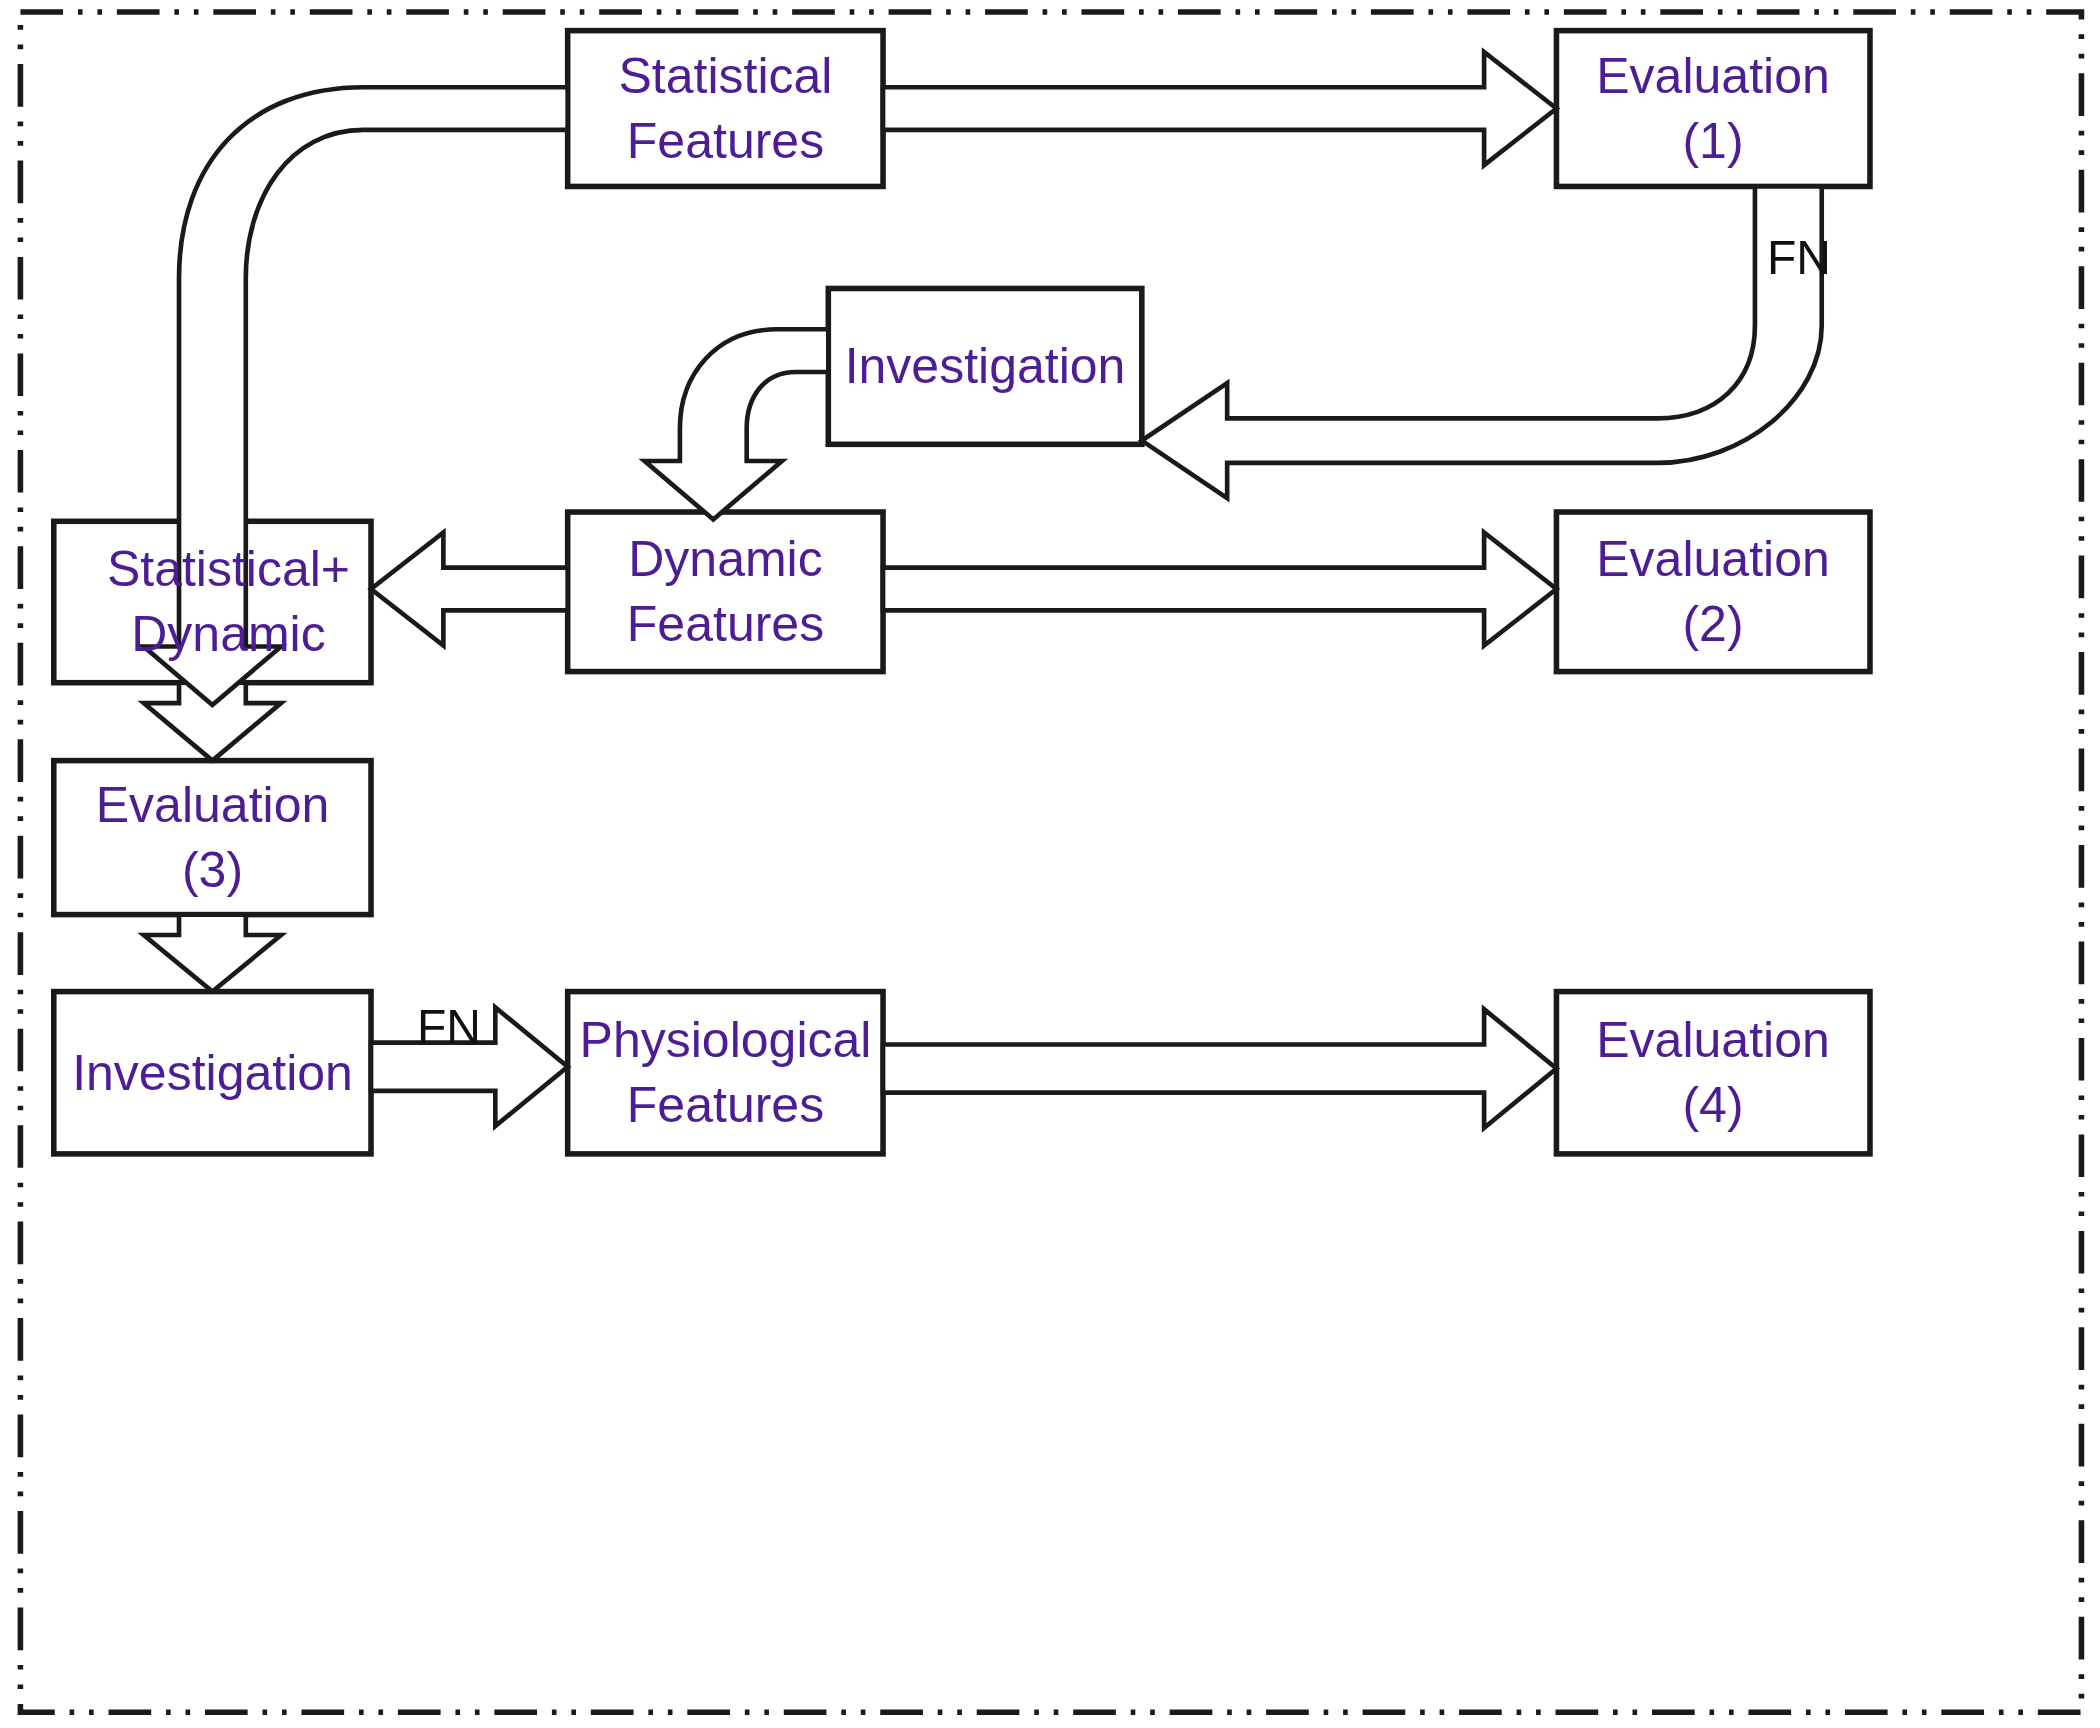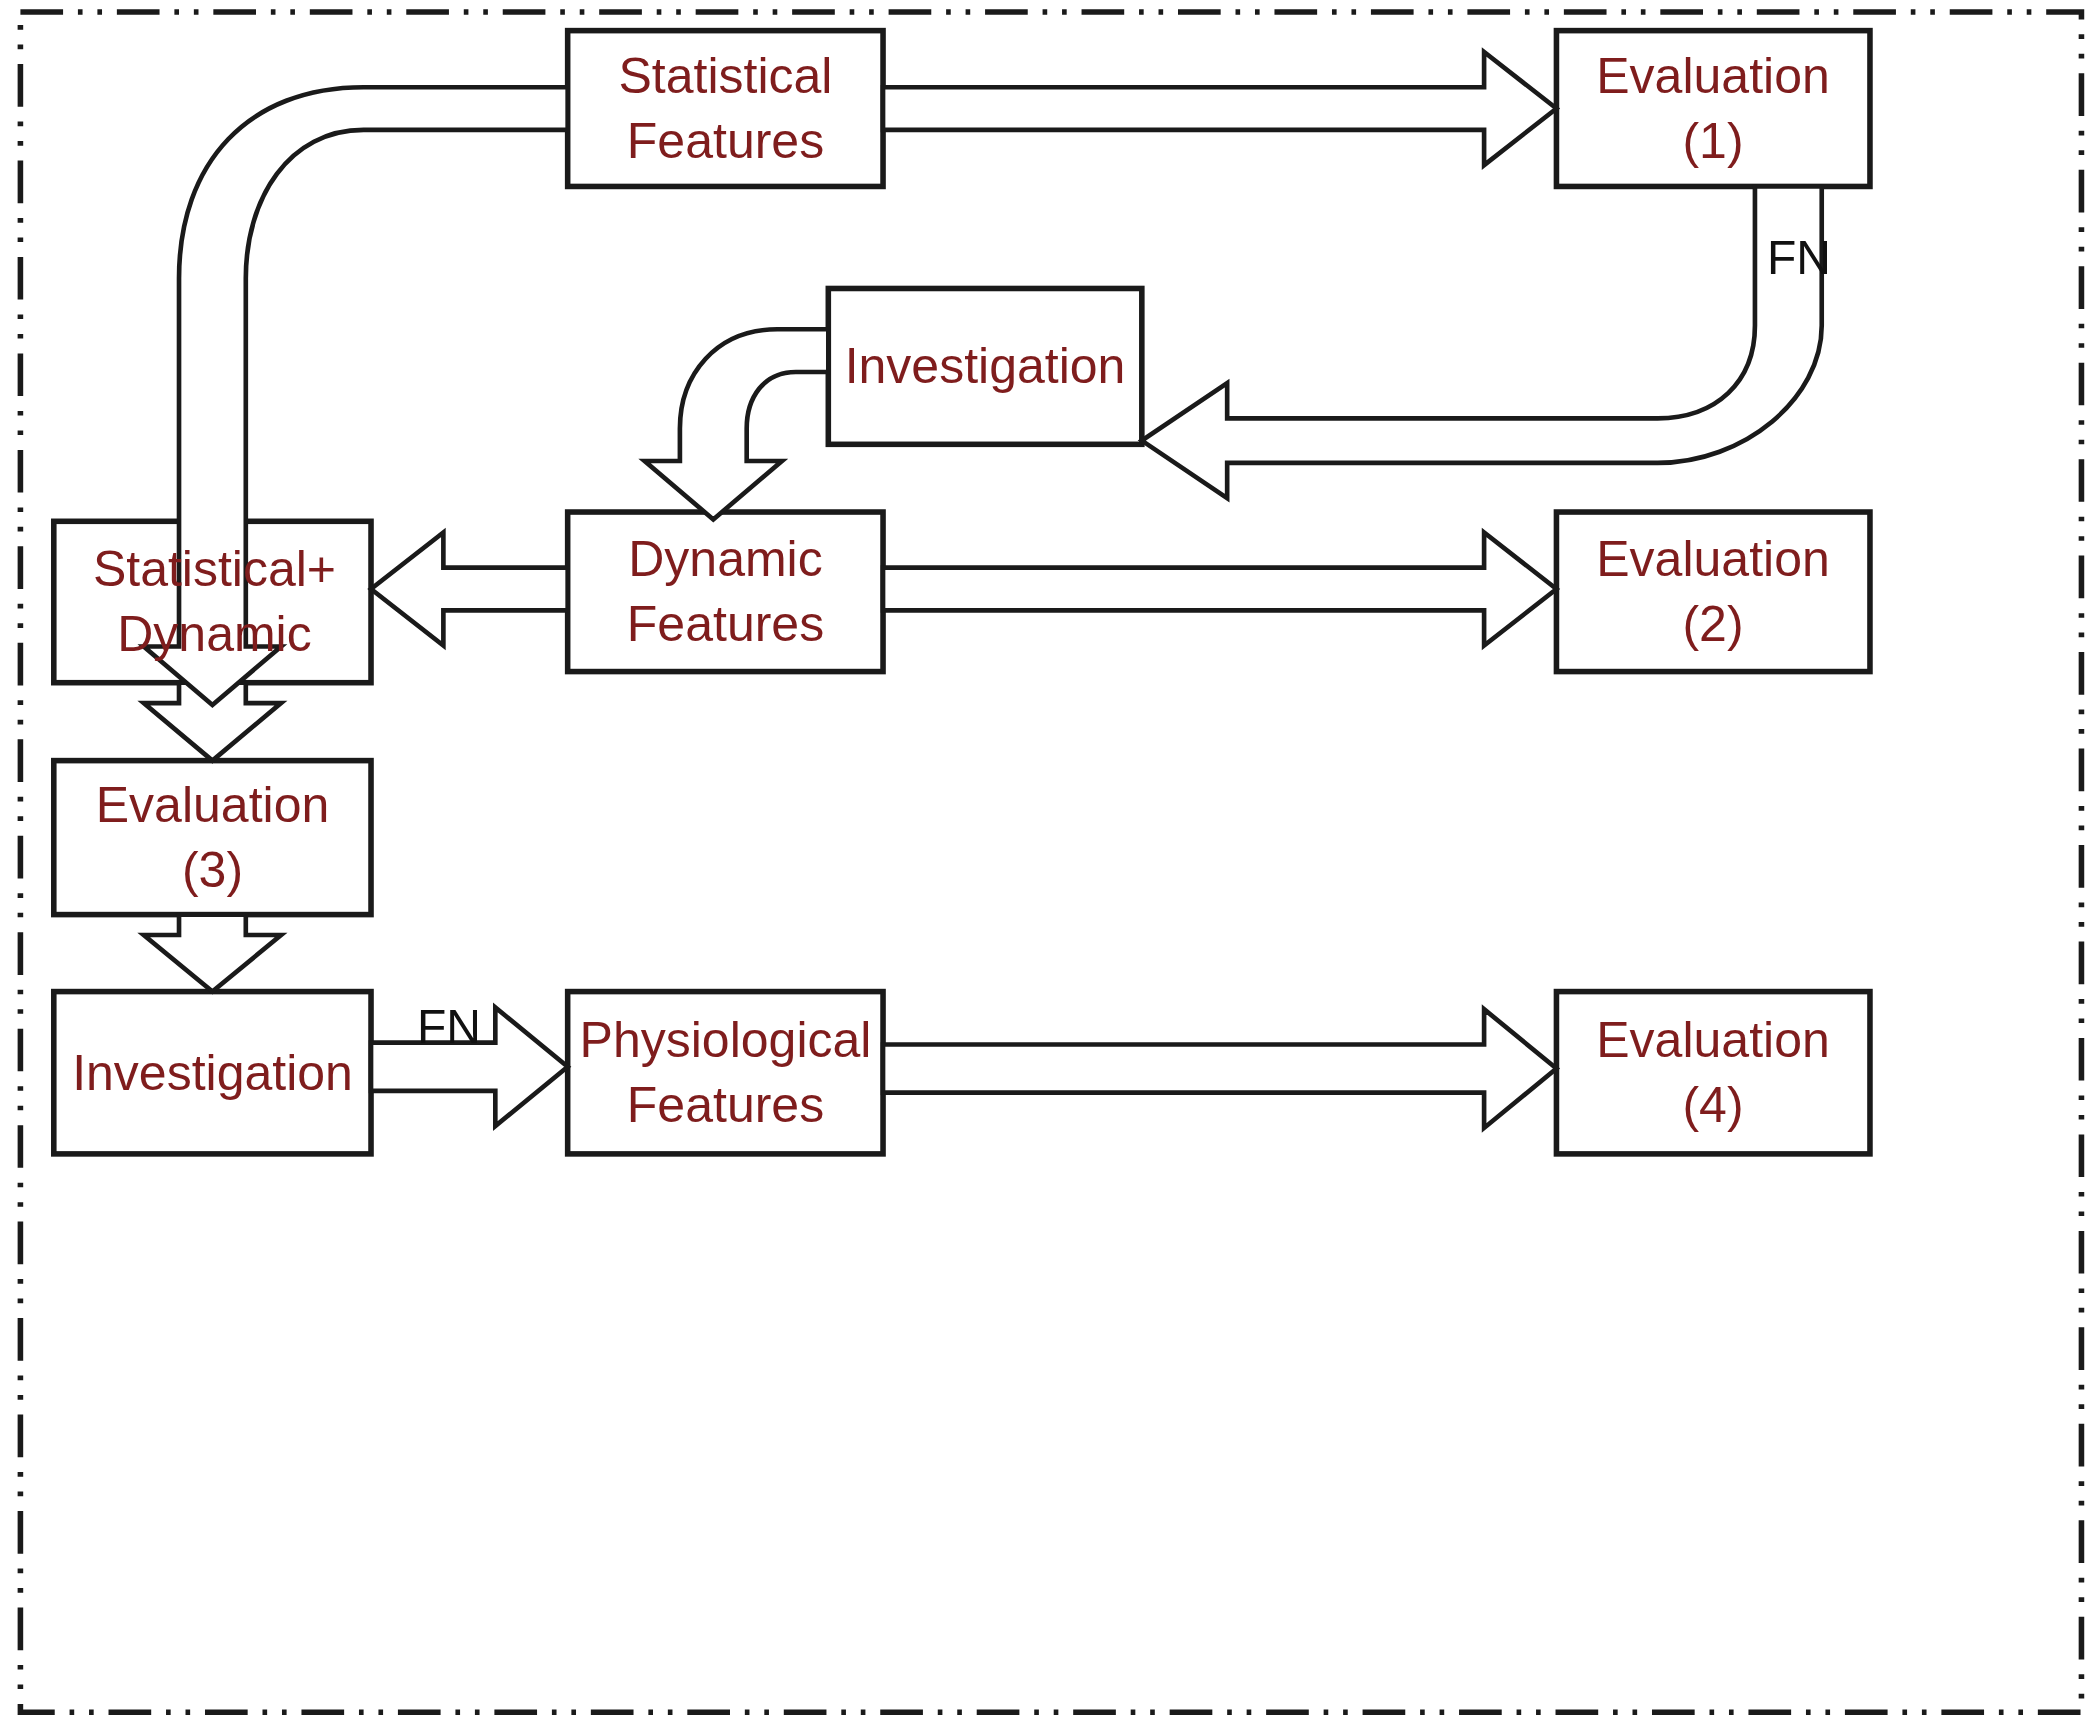--- a/index.html
+++ b/index.html
@@ -27,21 +27,21 @@
   .node-label {
     position: absolute;
     display: flex;
     flex-direction: column;
     align-items: center;
     justify-content: center;
     text-align: center;
     font-family: "Liberation Sans", sans-serif;
     font-size: 50px;
     line-height: 1.30;
-    color: #7f1d1d;
+    color: #4c1d95;
     pointer-events: none;
     white-space: pre;
   }
   .edge-label {
     position: absolute;
     font-family: "Liberation Sans", sans-serif;
     font-size: 48px;
     color: #111111;
     white-space: pre;
     text-align: center;
@@ -173,21 +173,21 @@
 
   <div class="node-label" style="left:1556px; top:31px; width:314px; height:156px;">
     <span>Evaluation</span>
     <span>(1)</span>
   </div>
 
   <div class="node-label" style="left:828px; top:288px; width:314px; height:156px;">
     <span>Investigation</span>
   </div>
 
-  <div class="node-label" style="left:56px; top:521px; width:317px; height:161px;">
+  <div class="node-label" style="left:70px; top:521px; width:317px; height:161px;">
     <span>Statistical+</span>
     <span>Dynamic</span>
   </div>
 
   <div class="node-label" style="left:568px; top:512px; width:315px; height:160px;">
     <span>Dynamic</span>
     <span>Features</span>
   </div>
 
   <div class="node-label" style="left:1556px; top:512px; width:314px; height:160px;">

